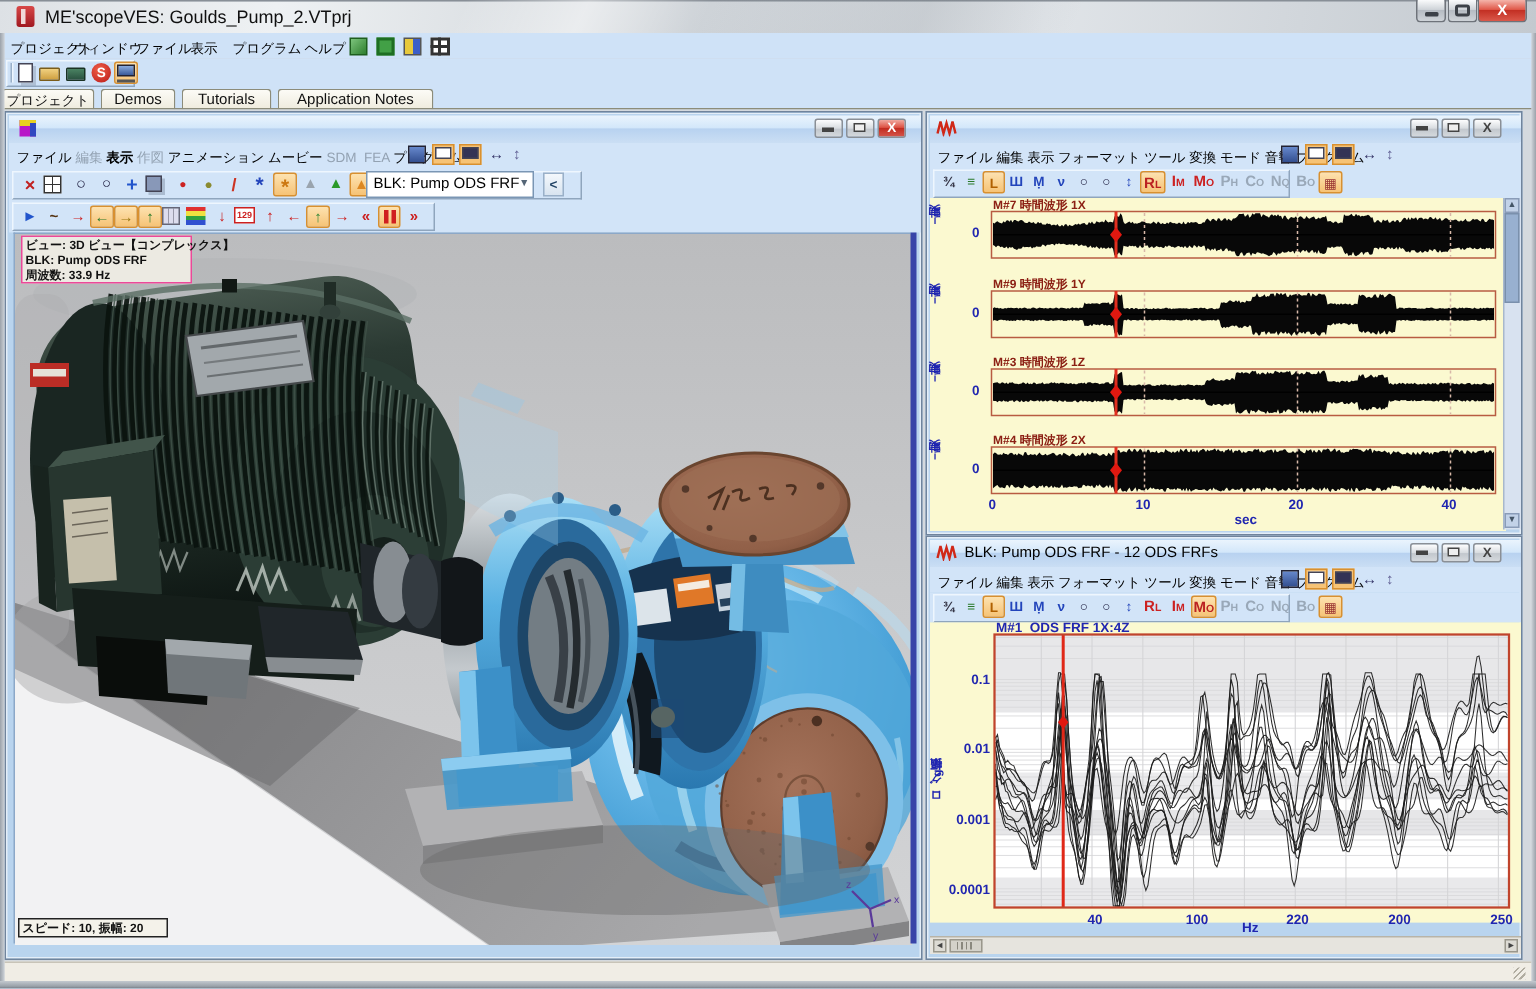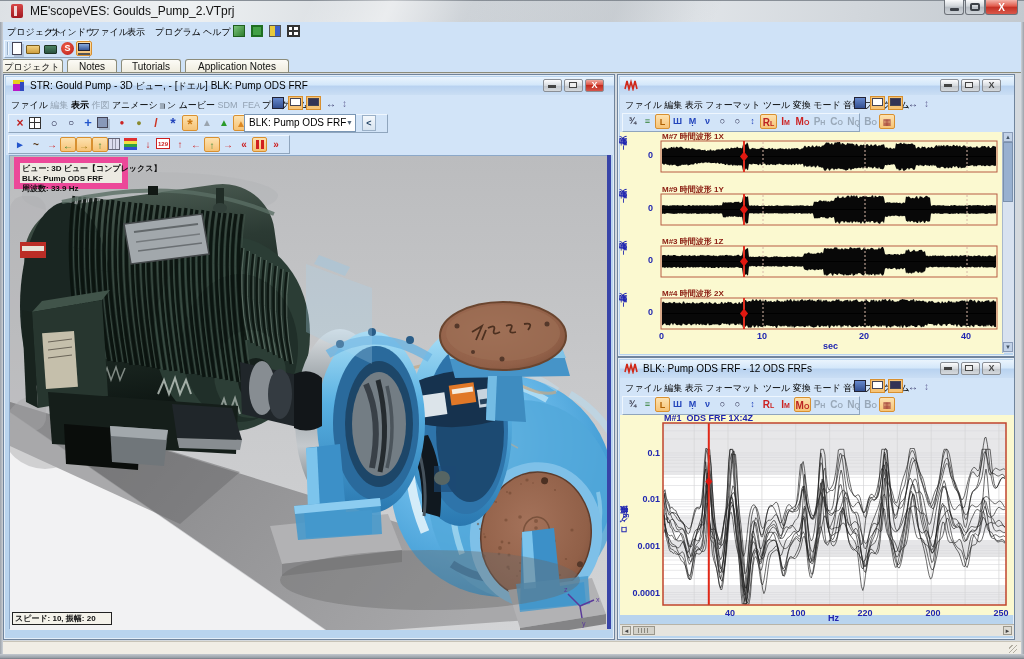--- a/index.html
+++ b/index.html
@@ -44,31 +44,30 @@
 <div class="abs" style="left:7px;top:42px;width:2px;height:13px;border-left:1px solid #9ab0c8;border-right:1px solid #eef6fe"></div>
 <div class="abs" style="left:12px;top:42px;width:10px;height:13px;background:#fff;border:1px solid #445;box-shadow:2px 2px 0 rgba(80,90,110,.25)"></div>
 <div class="abs" style="left:26px;top:45px;width:14px;height:9px;background:linear-gradient(180deg,#f0d080,#cfa040);border:1px solid #7a5c1a;border-radius:1px"></div>
 <div class="abs" style="left:44px;top:45px;width:13px;height:9px;background:linear-gradient(180deg,#4a8262,#2a5240);border:1px solid #1a3224;border-radius:1px"></div>
 <div class="abs" style="left:61px;top:42px;width:13px;height:13px;background:radial-gradient(circle at 40% 35%,#f06048,#b81818);border-radius:50%;color:#fff;font-size:9px;text-align:center;line-height:13px;font-weight:bold">S</div>
 <div class="abs" style="left:76px;top:41px;width:16px;height:15px;border:1px solid #d89030;background:linear-gradient(180deg,#fde2b0,#f6c376);border-radius:2px"></div>
 <div class="abs" style="left:78px;top:43px;width:12px;height:8px;background:linear-gradient(180deg,#88aadd,#3a5a9a);border:1px solid #223"></div>
 <div class="abs" style="left:78px;top:53px;width:12px;height:2px;background:#555"></div>
 <div class="abs" style="left:3px;top:58px;width:1018px;height:15px;background:#cfe2f7"></div>
 <div class="abs" style="left:1px;top:59px;width:62px;height:14px;background:linear-gradient(180deg,#fcfbf6,#eeebdd);border:1px solid #8c8c7a;border-bottom:none;border-radius:3px 3px 0 0;font-size:9px;color:#111;text-align:center;padding-top:1px;white-space:nowrap">プロジェクト</div>
-<div class="abs" style="left:67px;top:59px;width:50px;height:14px;background:linear-gradient(180deg,#fcfbf6,#eeebdd);border:1px solid #8c8c7a;border-bottom:none;border-radius:3px 3px 0 0;font-size:10px;color:#111;text-align:center;padding-top:1px;white-space:nowrap">Notes</div>
+<div class="abs" style="left:67px;top:59px;width:50px;height:14px;background:linear-gradient(180deg,#fcfbf6,#eeebdd);border:1px solid #8c8c7a;border-bottom:none;border-radius:3px 3px 0 0;font-size:10px;color:#111;text-align:center;padding-top:1px;white-space:nowrap">Demos</div>
 <div class="abs" style="left:121px;top:59px;width:60px;height:14px;background:linear-gradient(180deg,#fcfbf6,#eeebdd);border:1px solid #8c8c7a;border-bottom:none;border-radius:3px 3px 0 0;font-size:10px;color:#111;text-align:center;padding-top:1px;white-space:nowrap">Tutorials</div>
 <div class="abs" style="left:185px;top:59px;width:104px;height:14px;background:linear-gradient(180deg,#fcfbf6,#eeebdd);border:1px solid #8c8c7a;border-bottom:none;border-radius:3px 3px 0 0;font-size:10px;color:#111;text-align:center;padding-top:1px;white-space:nowrap">Application Notes</div>
 <div class="abs" style="left:3px;top:72px;width:1018px;height:1px;background:#8c8c7a"></div>
 <div class="abs" style="left:3px;top:73px;width:1018px;height:568px;background:#d4d9de"></div>
 <div class="panel" style="left:3px;top:74px;width:612px;height:566px">
     <div class="ptitle" style="width:608px"></div>
     <div class="abs" style="left:9px;top:5px;width:11px;height:11px;background:#b818c8"></div>
     <div class="abs" style="left:9px;top:5px;width:11px;height:4px;background:#e8d020"></div>
     <div class="abs" style="left:16px;top:7px;width:4px;height:9px;background:#3048c0"></div>
-    <div class="abs mtxt" style="left:26px;top:5px;font-size:10px">STR: Gould Pump - 3D <span class="jp">ビュー</span>, - [<span class="jp">ドエル</span>] BLK: Pump ODS FRF</div>
     <div class="wbtn" style="left:539px;top:4px"></div>
     <div class="abs" style="left:544px;top:10px;width:8px;height:3px;background:#444"></div>
     <div class="wbtn" style="left:560px;top:4px"></div>
     <div class="abs" style="left:565px;top:7px;width:8px;height:6px;border:1px solid #444;background:#eee"></div>
     <div class="wbtn" style="left:581px;top:4px;background:linear-gradient(180deg,#f0a89e,#dd5344 45%,#c22c20 50%,#d4544a)"></div>
     <div class="abs" style="left:581px;top:4px;width:19px;color:#fff;font-size:9px;font-weight:bold;text-align:center;line-height:13px">X</div>
     <div class="abs" style="left:2px;top:20px;width:608px;height:17px;background:#d2e4f8"></div>
     <div class="abs mtxt jp" style="left:7px;top:24px">ファイル <span class="gray">編集</span> <b>表示</b> <span class="gray">作図</span> アニメーション ムービー <span class="gray">SDM&nbsp;&nbsp;FEA</span> プログラム</div>
     <div class="abs" style="left:268px;top:22px;width:12px;height:12px;background:linear-gradient(180deg,#6688cc,#334f90);border:1px solid #223"></div>
     <div class="abs" style="left:284px;top:21px;width:15px;height:14px;border:1px solid #d89030;background:#f6c376"></div>
@@ -397,21 +396,21 @@
         <g stroke="#5a3a9a" stroke-width="1.5">
           <line x1="570" y1="450" x2="558" y2="438"></line>
           <line x1="570" y1="450" x2="584" y2="444"></line>
           <line x1="570" y1="450" x2="572" y2="462"></line>
         </g>
         <text x="554" y="436" font-size="7" fill="#5a3a9a">z</text>
         <text x="586" y="446" font-size="7" fill="#5a3a9a">x</text>
         <text x="572" y="470" font-size="7" fill="#5a3a9a">y</text>
       </svg></div>
     <div class="abs" style="left:603px;top:80px;width:4px;height:474px;background:#3844a8"></div>
-    <div class="abs" style="left:10px;top:82px;width:114px;height:32px;background:#eceae2;border:6px solid #ec4899;font-size:8px;font-weight:bold;color:#111;line-height:10px;padding:1px 0 0 2px;white-space:nowrap">ビュー: 3D ビュー【コンプレックス】<br>BLK: Pump ODS FRF<br>周波数: 33.9 Hz</div>
+    <div class="abs" style="left:10px;top:82px;width:114px;height:32px;background:#eceae2;border:1px solid #ec4899;font-size:8px;font-weight:bold;color:#111;line-height:10px;padding:1px 0 0 2px;white-space:nowrap">ビュー: 3D ビュー【コンプレックス】<br>BLK: Pump ODS FRF<br>周波数: 33.9 Hz</div>
     <div class="abs" style="left:8px;top:537px;width:100px;height:13px;background:#f4f2ea;border:1px solid #222;font-size:8px;font-weight:bold;color:#111;padding-left:2px;white-space:nowrap">スピード: 10, 振幅: 20</div>
   </div>
 <div class="panel" style="left:617px;top:74px;width:398px;height:283px">
     <div class="ptitle" style="width:394px"></div>
     <svg class="abs" style="left:6px;top:4px" width="16" height="12">
       <path d="M1,10 L3,2 L5,10 L7,3 L9,10 L11,2 L13,10" stroke="#d02818" stroke-width="1.6" fill="none"></path>
     </svg>
     <div class="wbtn" style="left:322px;top:4px"></div>
     <div class="wbtn" style="left:343px;top:4px"></div>
     <div class="wbtn" style="left:364px;top:4px"></div>

